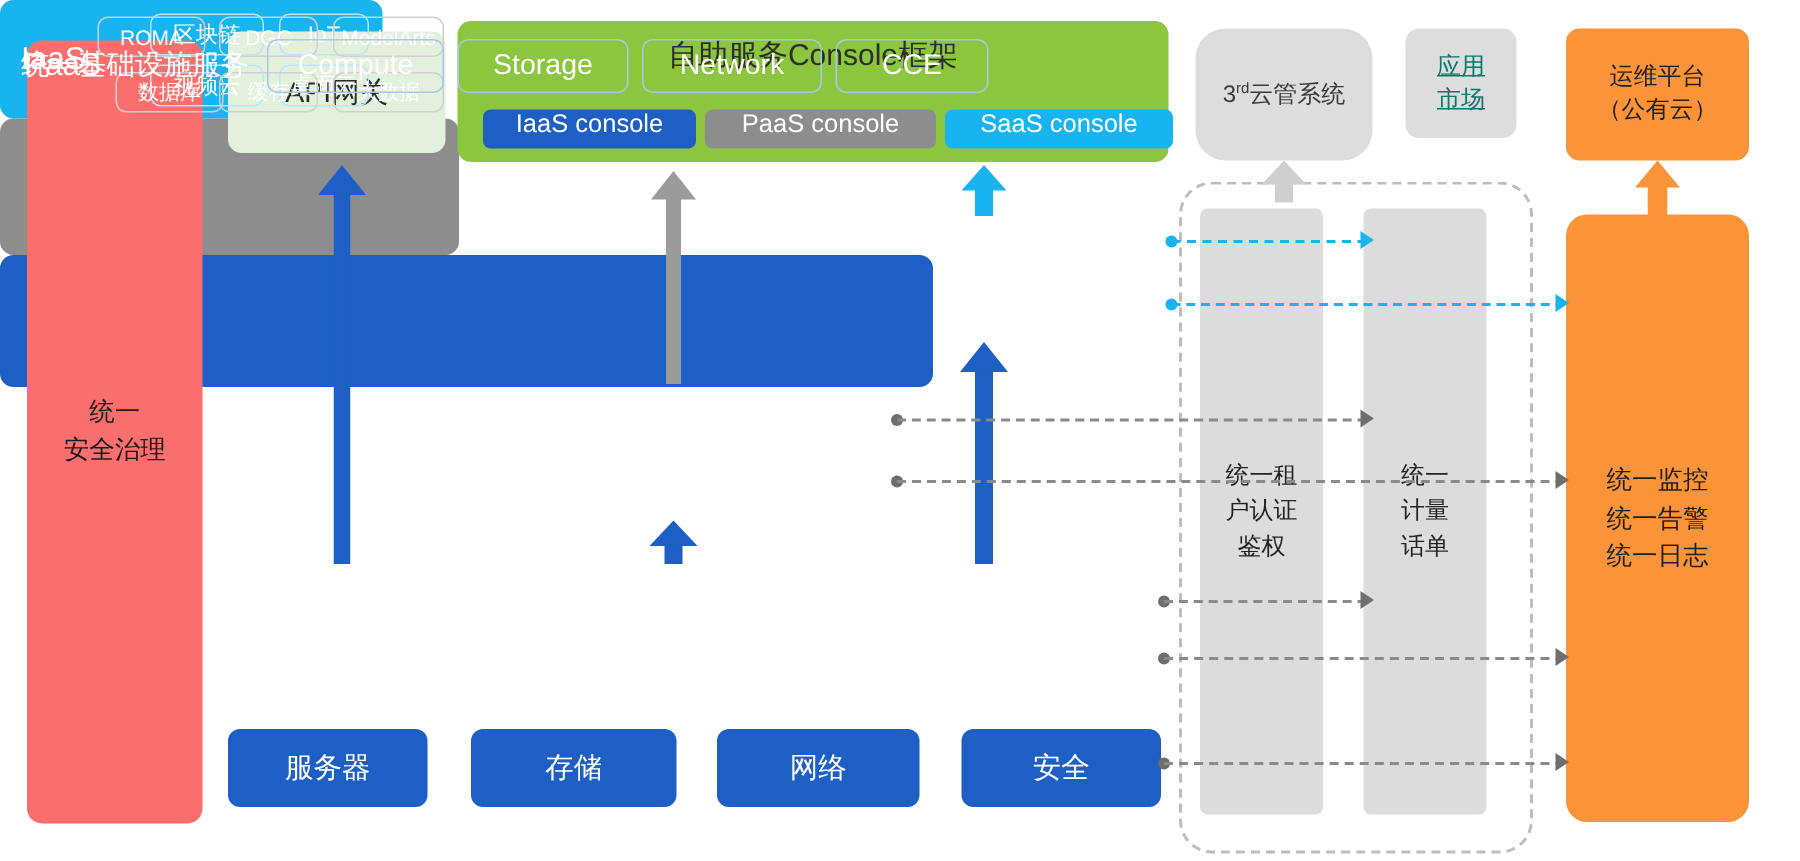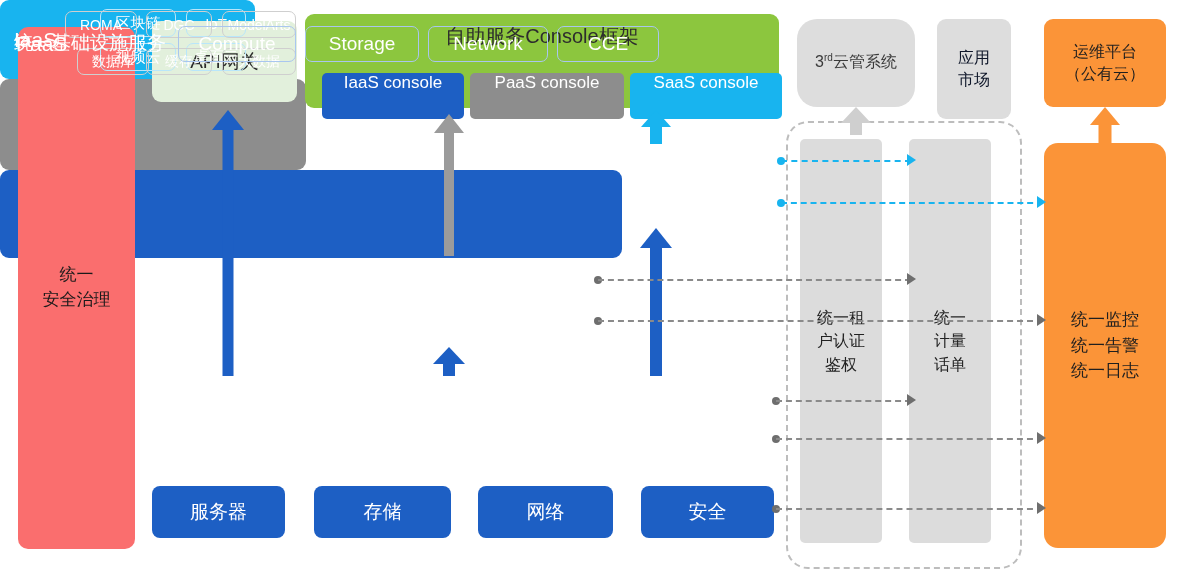--- a/index.html
+++ b/index.html
@@ -32,37 +32,38 @@
     left:305px;top:14px;width:474px;height:94px;
     background:#8cc63e;border-radius:9px;
     display:block;
     padding-left:20px;
   }
   #console-title{
     position:absolute;left:0;top:9px;width:100%;text-align:center;
     color:#2d2d2d;font-size:20px;
   }
   .console-chip{
-    position:absolute;top:59px;height:46px;
+    position:absolute;top:59px;height:26px;
     color:#ffffff;font-size:17px;border-radius:5px;padding:0 10px;
   }
   #chip-iaas{left:17px;width:122px;background:#1d5fc4;}
   #chip-paas{left:165px;width:134px;background:#8d8d8d;}
   #chip-saas{left:325px;width:132px;background:#18b4ef;}
 
   
   #third-party{
     left:797px;top:19px;width:118px;height:88px;
     background:#dddddd;color:#3a3a3a;font-size:16px;border-radius:20px;
   }
   #third-party sup{font-size:10px;vertical-align:super;}
   #app-market{
-    left:937px;top:19px;width:74px;height:100px;
-    background:#dddddd;color:#0f172a;font-size:16px;line-height:1.35;border-radius:9px;
+    left:937px;top:19px;width:74px;height:73px;
+    background:#dddddd;color:#0f766e;font-size:16px;line-height:1.35;border-radius:9px;
     white-space:pre-line;
+    text-decoration:underline;
   }
 
   
   #ops-platform{
     left:1044px;top:19px;width:122px;height:88px;
     background:#fb9438;color:#1f1f1f;font-size:16px;line-height:1.35;border-radius:9px;
     white-space:pre-line;
   }
   
   #ops-monitor{

